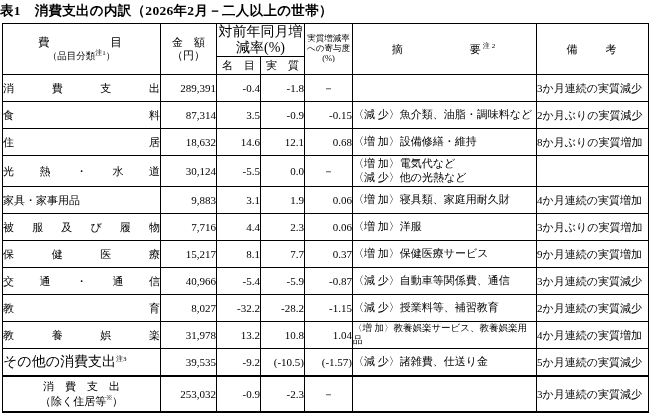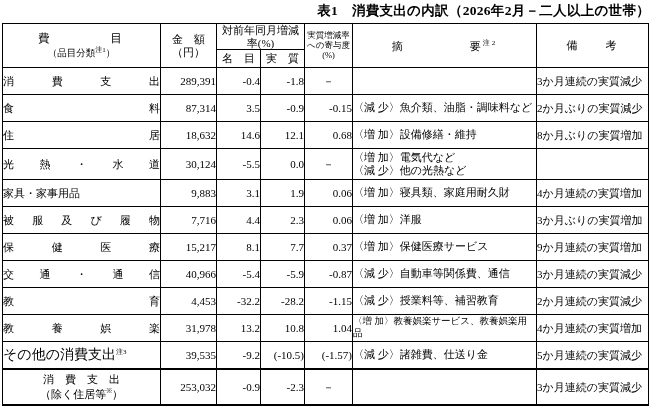--- a/index.html
+++ b/index.html
@@ -14,21 +14,21 @@
     color: #000000;
     overflow: hidden;
   }
   .page {
     position: relative;
     width: 650px;
     height: 417px;
     box-sizing: border-box;
   }
   .title {
-    text-align: right;
+    text-align: left;
     font-size: 13.5px;
     font-weight: bold;
     letter-spacing: 0.3px;
     padding-top: 2px;
     padding-bottom: 3px;
   }
   table.main {
     border-collapse: collapse;
     width: 646px;
     margin-left: 2px;
@@ -121,21 +121,21 @@
     <tbody>
       <tr class="hdr hdr-row1 rule-top">
         <td rowspan="2" class="item-header">
           <div class="big">費　　　　目</div>
           <div style="font-size:9.5px;"><span>（品目分類<span class="sup">注1</span>）</span></div>
         </td>
         <td rowspan="2">
           <div>金　額</div>
           <div>（円）</div>
         </td>
-        <td colspan="2" style="font-size:11px;">対前年同月増減率(%)</td>
+        <td colspan="2" style="font-size:14px;">対前年同月増減率(%)</td>
         <td rowspan="2" style="font-size:8.5px; line-height:1.15;">
           <span>実質増減率への寄与度</span>
           <span>(%)</span>
         </td>
         <td rowspan="2" style="letter-spacing:2px;">摘　　　　　要<span class="sup">注2</span></td>
         <td rowspan="2" style="letter-spacing:2px;">備　　考</td>
       </tr>
       <tr class="hdr hdr-row2">
         <td>名　目</td>
         <td>実　質</td>
@@ -235,21 +235,21 @@
         <td class="num">-5.9</td>
         <td class="num">-0.87</td>
         <td class="note">〈減 少〉自動車等関係費、通信</td>
         <td class="remark">3か月連続の実質減少</td>
       </tr>
 
       <tr class="data">
         <td class="item">
             <span class="sp">教　　　　　育</span>
           </td>
-        <td class="num">4,453</td>
+        <td class="num">8,027</td>
         <td class="num">-32.2</td>
         <td class="num">-28.2</td>
         <td class="num">-1.15</td>
         <td class="note">〈減 少〉授業料等、補習教育</td>
         <td class="remark">2か月連続の実質減少</td>
       </tr>
 
       <tr class="data">
         <td class="item">
             <span class="sp">教　養　娯　楽</span>

